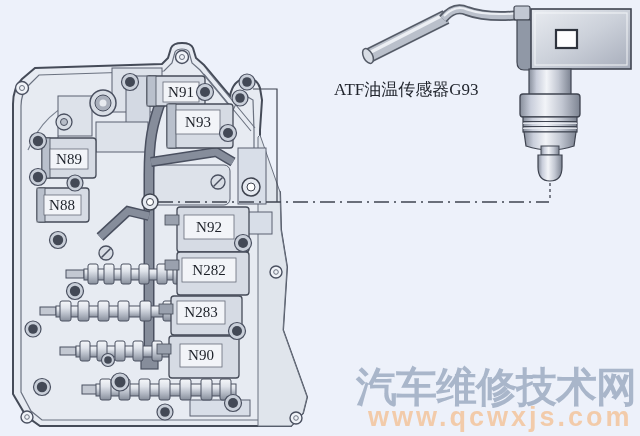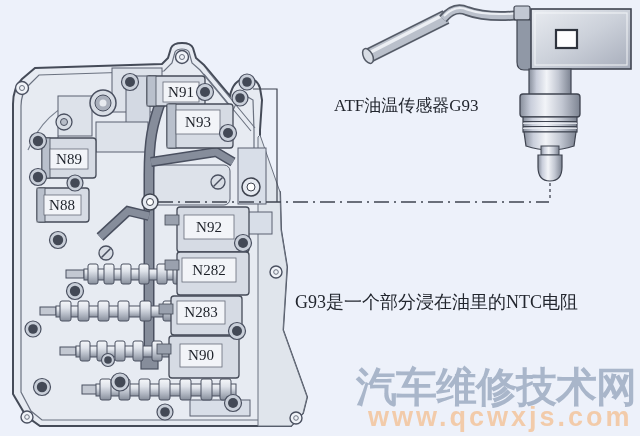--- a/index.html
+++ b/index.html
@@ -11,21 +11,21 @@
     font-family:"Liberation Sans", sans-serif;
   }
   #stage{position:absolute;left:0;top:0;width:640px;height:431px;}
   svg{position:absolute;left:0;top:0;}
   .caption{
     position:absolute;
     font-family:"Liberation Serif","DejaVu Serif",serif;
     color:#22262e;
     white-space:nowrap;
   }
-  #atf-caption{left:334px;top:94px;font-size:17px;}
+  #atf-caption{left:334px;top:78px;font-size:17px;}
   #note-1{left:295px;top:262px;font-size:18px;}
   #note-2{left:295px;top:290px;font-size:18px;}
   #wm-name{
     position:absolute;left:356px;top:367px;
     font-size:41px;font-weight:900;letter-spacing:-1px;line-height:1;
     color:#a9b6ca;white-space:nowrap;
     font-family:"Liberation Sans","DejaVu Sans",sans-serif;
   }
   #wm-url{
     position:absolute;left:368px;top:404px;
@@ -363,18 +363,17 @@
       <line x1="523" y1="123.3" x2="577" y2="123.3" stroke="#eef0f5" stroke-width="1"></line>
       <line x1="523" y1="128.3" x2="577" y2="128.3" stroke="#eef0f5" stroke-width="1"></line>
       <path d="M 524,132 L 576,132 L 574,146 Q 550,154 526,146 Z" fill="url(#gradH)" stroke-width="1.2"></path>
       <rect x="541" y="146" width="18" height="9" fill="url(#gradH)" stroke-width="1"></rect>
       <path d="M 538,155 L 562,155 L 562,167 Q 562,181 550,181 Q 538,181 538,167 Z" fill="url(#gradH)" stroke-width="1.2"></path>
     </g>
   </g>
 </svg>
 
 <div id="atf-caption" class="caption">ATF油温传感器G93</div>
-<div id="note-2" class="caption">G93是一个部分浸在油里的NTC电阻</div>
 
 <div id="wm-name">汽车维修技术网</div>
 <div id="wm-url">www.qcwxjs.com</div>
 
 </div>
 
 </body></html>

